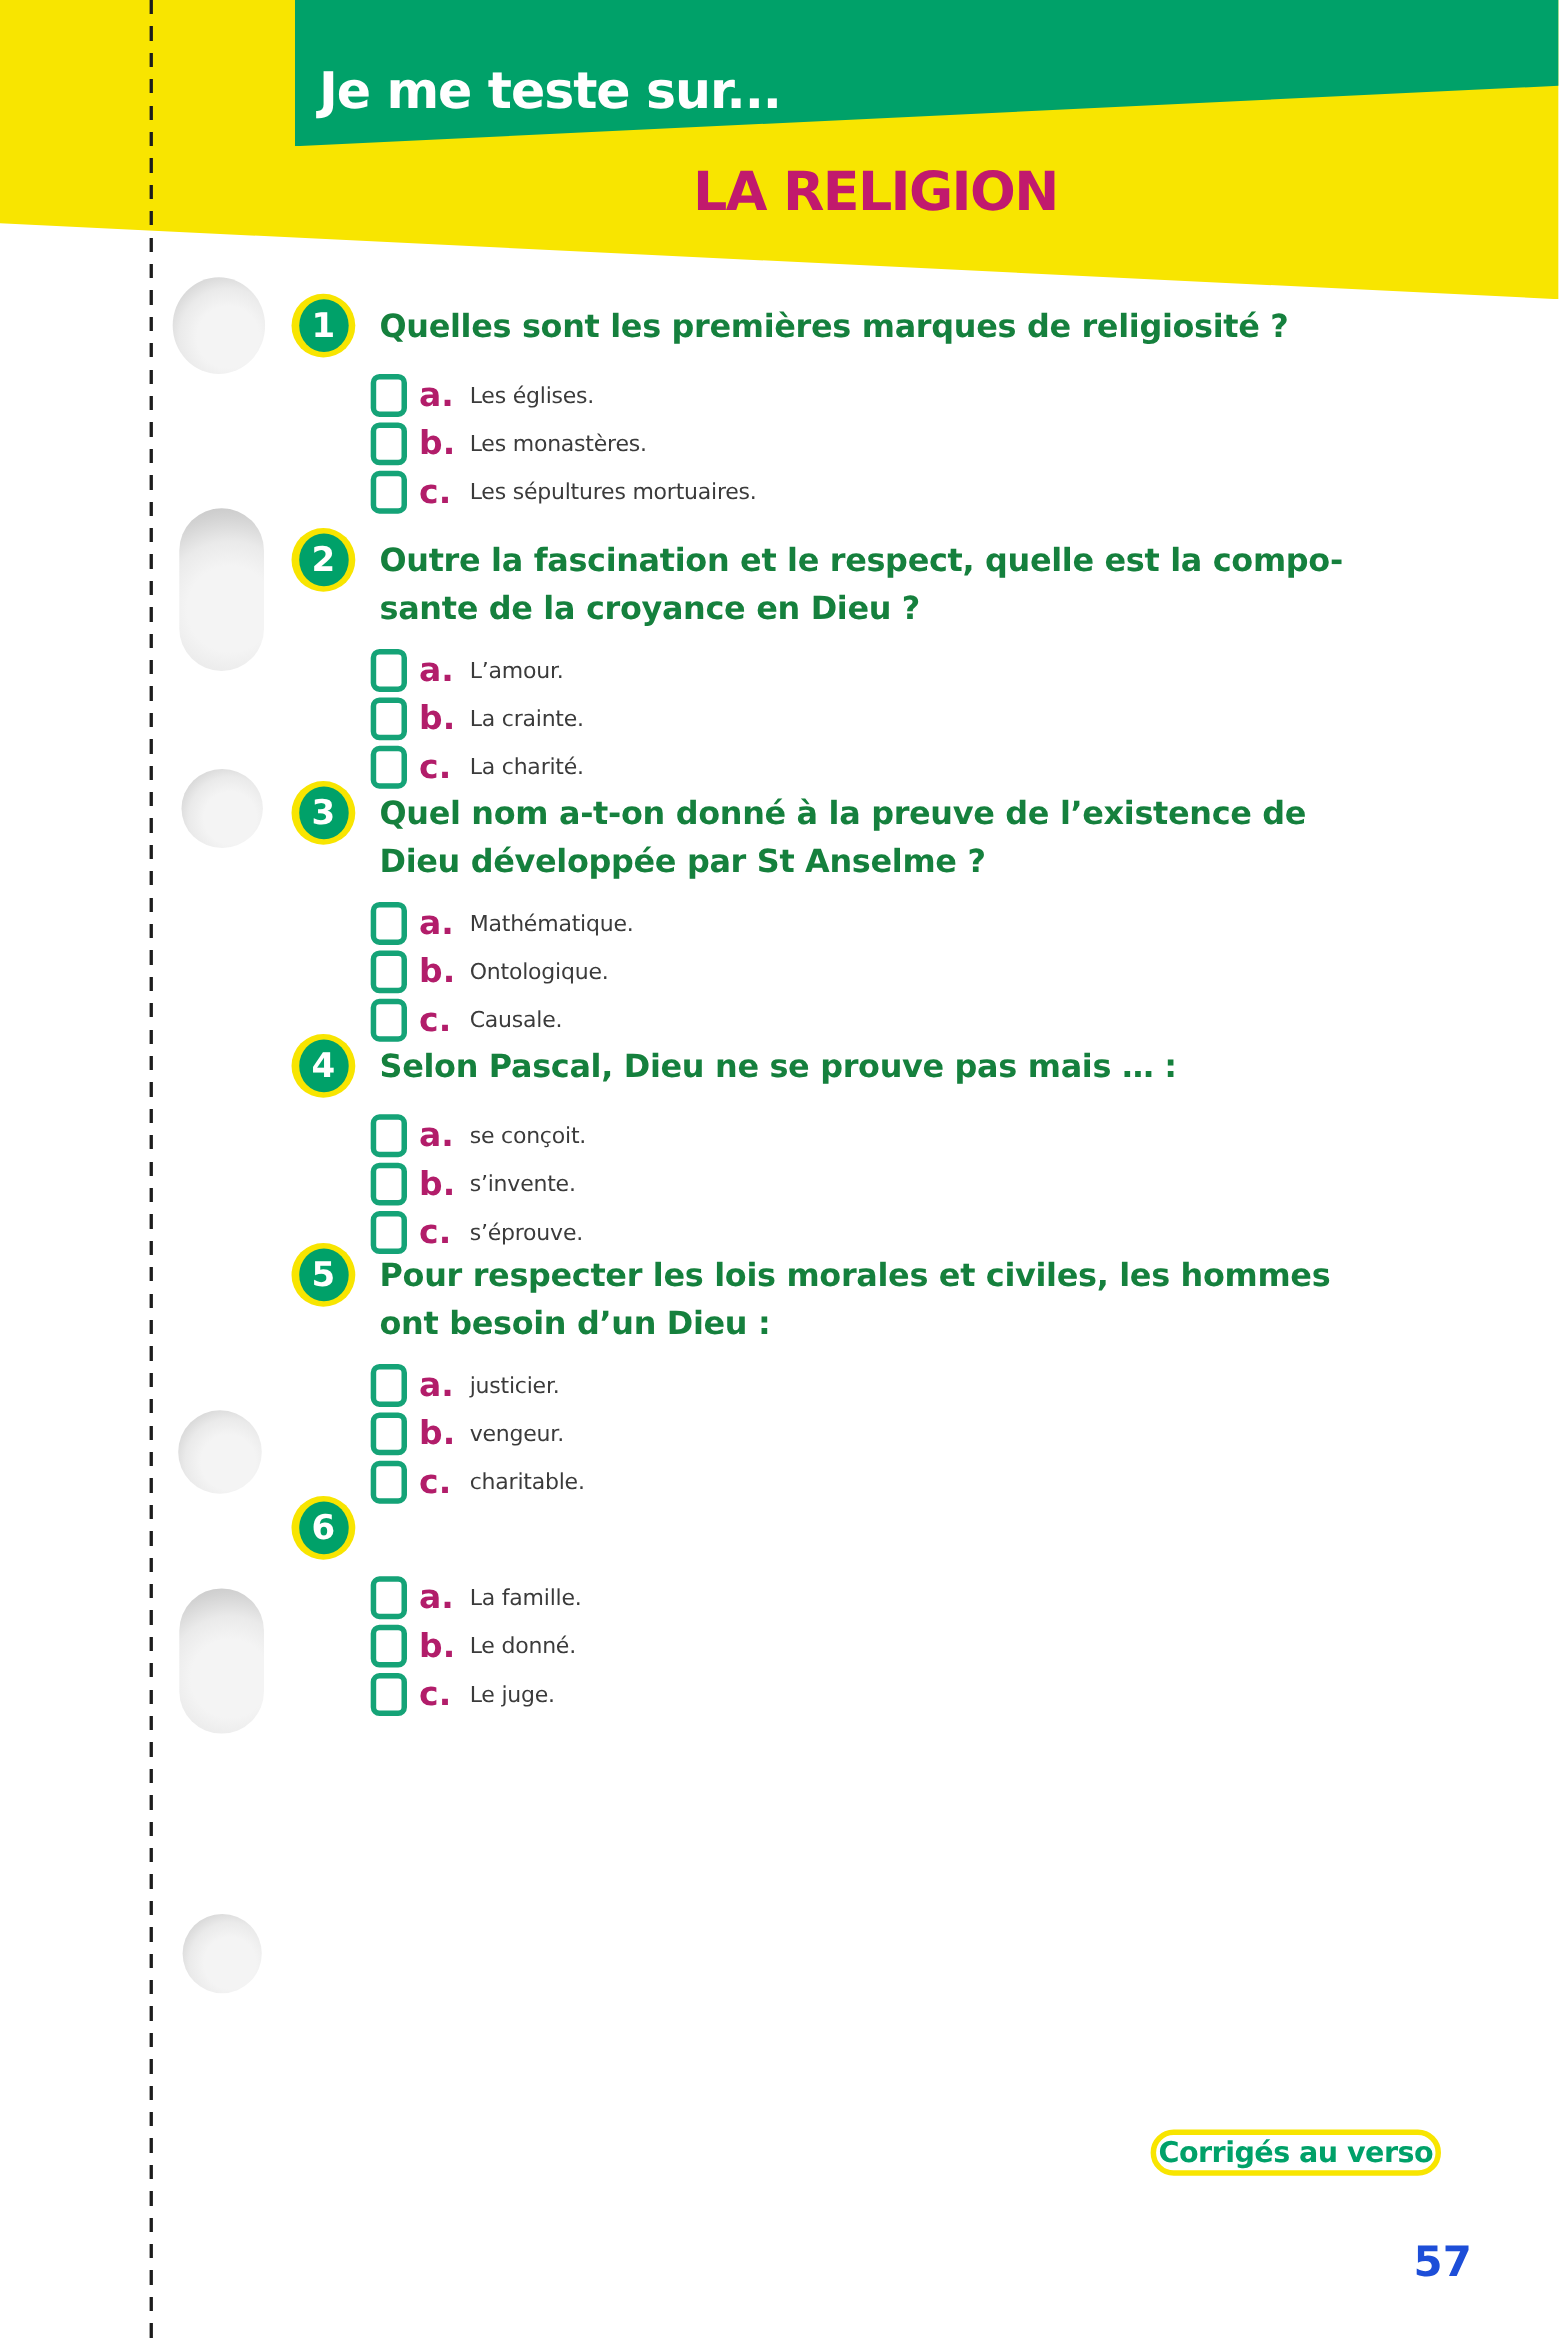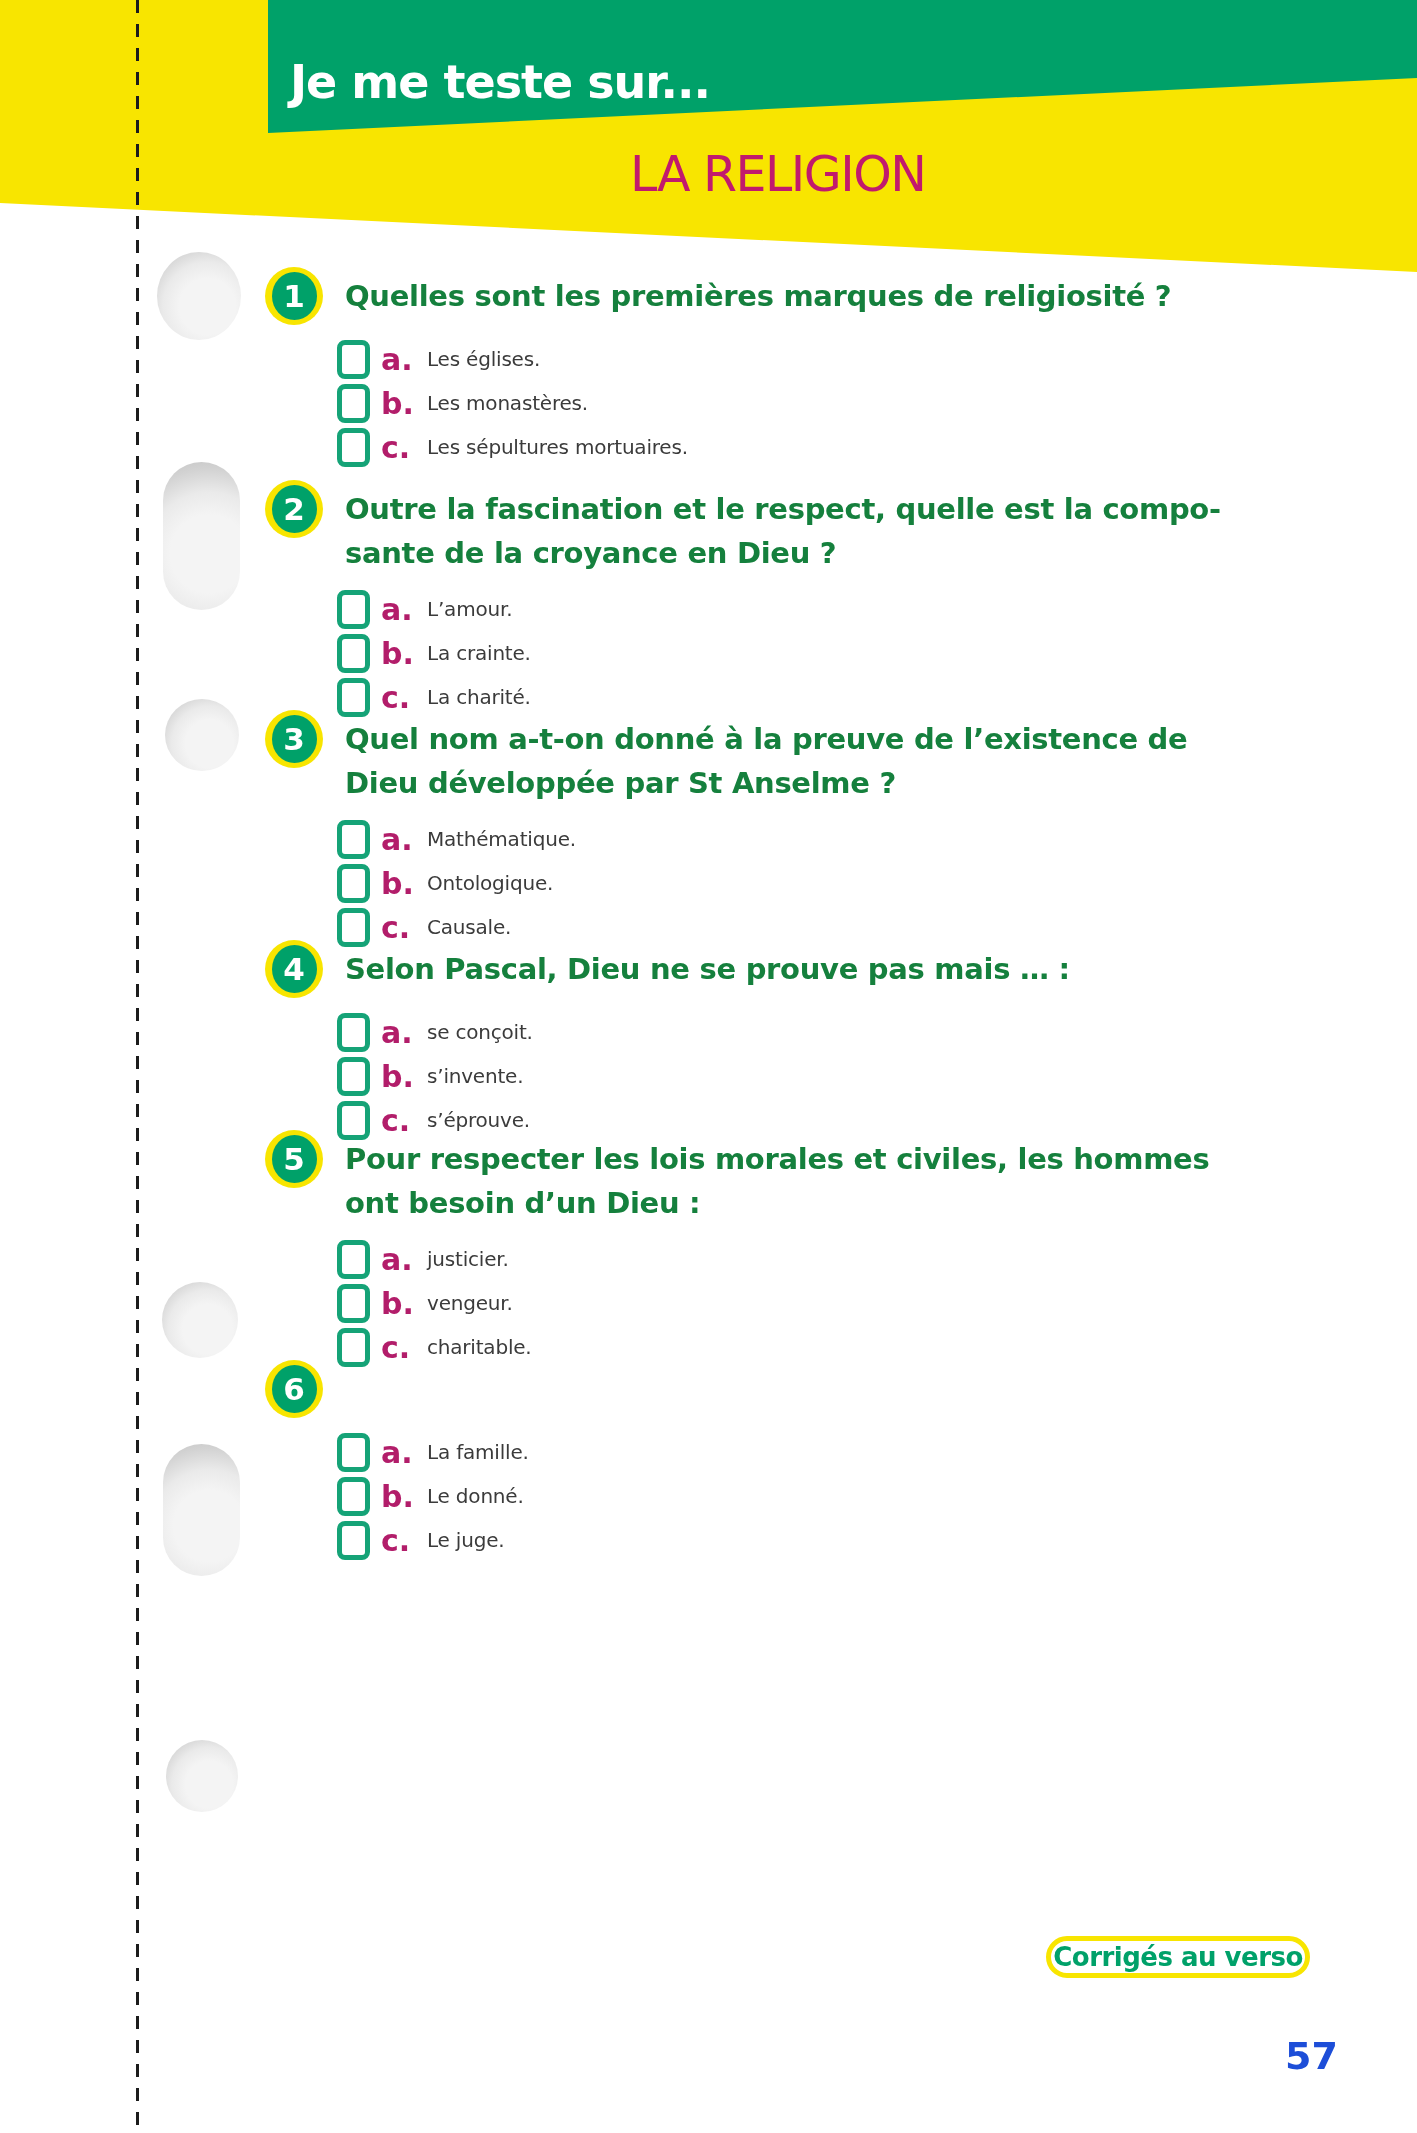--- a/index.html
+++ b/index.html
@@ -20,21 +20,21 @@
     clip-path:polygon(0 0,100% 0,100% 58.6%,0 100%);
   }
   .banner-label{
     position:absolute;left:22px;top:40px;
     font-size:46px;font-weight:800;color:#ffffff;letter-spacing:-1px;
     white-space:nowrap;
     margin-top:15px;
   }
   .page-title{
     position:absolute;left:630px;top:146px;margin:0;
-    font-size:49px;font-weight:400;letter-spacing:-1.5px;
+    font-size:49px;font-weight:700;letter-spacing:-1.5px;
     color:var(--magenta,#c11a6d);white-space:nowrap;
   }
   
   .perforation{
     position:absolute;left:136px;top:0;width:3px;height:2133px;
     background:repeating-linear-gradient(to bottom,#1c1c1c 0 13px,transparent 13px 24px);
   }
   .hole{
     position:absolute;border-radius:50%;
     background:radial-gradient(circle at 60% 62%,#f4f4f4 38%,#eaeaea 60%,#d3d3d3 82%,#c3c3c3 100%);

